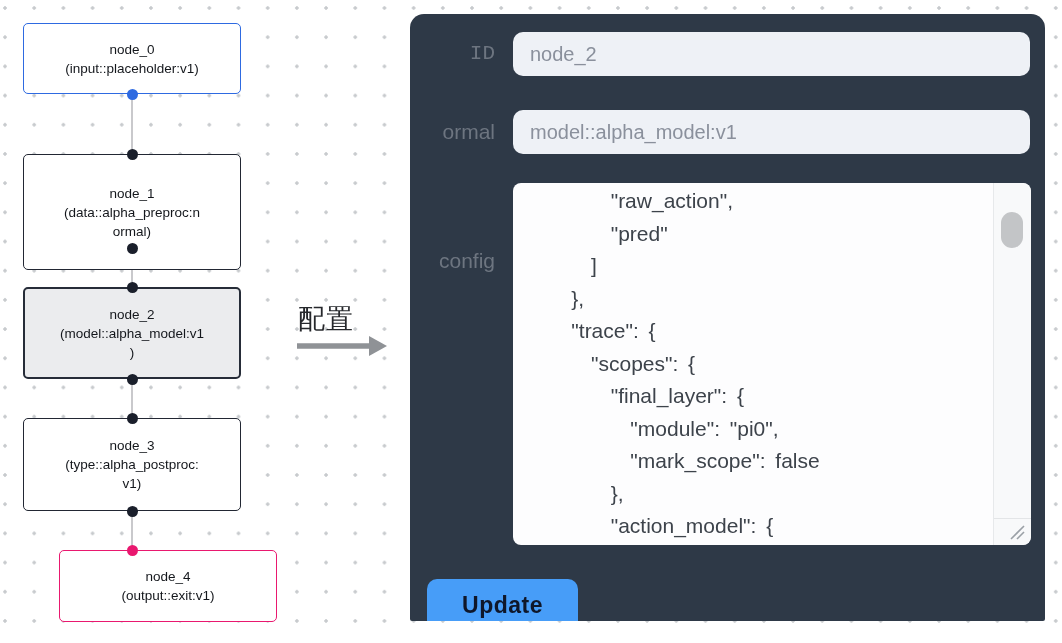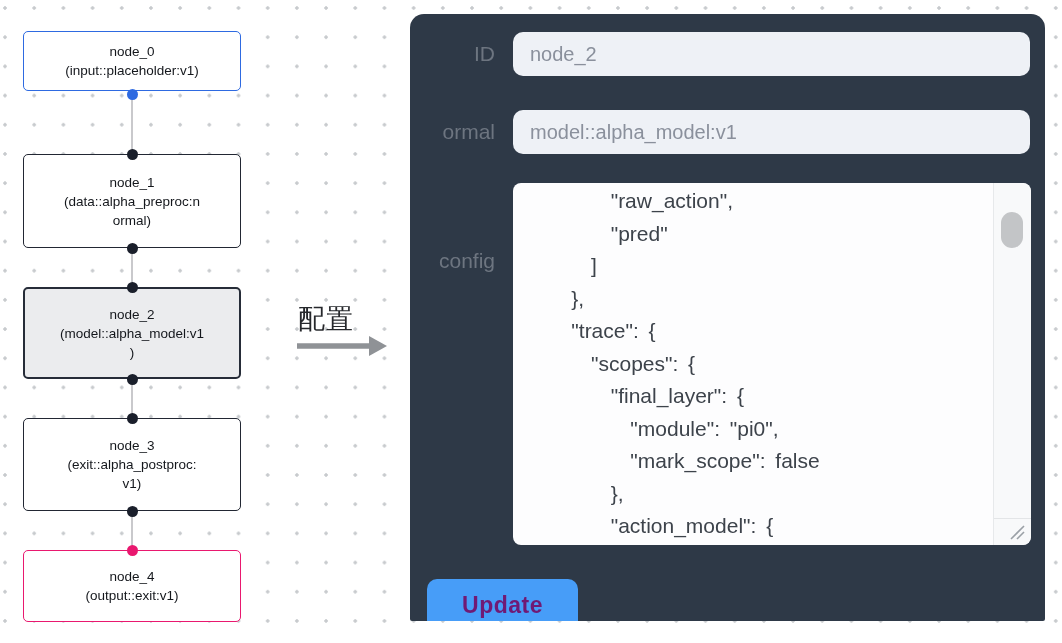--- a/index.html
+++ b/index.html
@@ -30,21 +30,21 @@
     justify-content: center;
     text-align: center;
     font-size: 13.5px;
     line-height: 19px;
     color: #14171c;
     white-space: pre-line;
     z-index: 2;
   }
   .node-label { white-space: pre-line; }
   .node-input    { border-color: #2e6ae1; }
-  .node-output   { border-color: #e9186f; }
+  .node-output   { border-color: #e9186f; margin-left: 36px; }
   .node-selected { border: 2.5px solid #262c38; background: #ebecee; }
 
   .edge {
     position: absolute;
     left: 130.5px;
     width: 2px;
     background: #c9c9cc;
     z-index: 1;
   }
   .port {
@@ -154,55 +154,55 @@
 
   .update-btn {
     position: absolute;
     left: 17px;
     top: 565px;
     width: 151px;
     height: 52px;
     border: none;
     border-radius: 10px;
     background: #479df8;
-    color: #701a75;
+    color: #0f172a;
     font-size: 23px;
     font-weight: bold;
     letter-spacing: 0.5px;
     font-family: "Liberation Sans", sans-serif;
     cursor: pointer;
   }
 </style>
 </head>
 <body>
 
 <div class="stage">
 
   <div class="edge" style="top:94px;height:60px;"></div>
   <div class="edge" style="top:248px;height:39px;"></div>
   <div class="edge" style="top:379px;height:39px;"></div>
   <div class="edge" style="top:511px;height:39px;"></div>
 
-  <div class="node node-input" style="top:31px;height:60px;">
+  <div class="node node-input" style="top:23px;height:71px;">
     <span class="node-label">node_0
 (input::placeholder:v1)</span>
   </div>
-  <div class="node" style="top:154px;height:94px;">
+  <div class="node" style="top:154px;height:116px;">
     <span class="node-label">node_1
 (data::alpha_preproc:n
 ormal)</span>
   </div>
   <div class="node node-selected" style="top:287px;height:92px;">
     <span class="node-label">node_2
 (model::alpha_model:v1
 )</span>
   </div>
   <div class="node" style="top:418px;height:93px;">
     <span class="node-label">node_3
-(exit::alpha_postproc:
+(type::alpha_postproc:
 v1)</span>
   </div>
   <div class="node node-output" style="top:550px;height:72px;">
     <span class="node-label">node_4
 (output::exit:v1)</span>
   </div>
 
   <div class="port port-blue" style="top:88.5px;"></div>
   <div class="port" style="top:148.5px;"></div>
   <div class="port" style="top:242.5px;"></div>
@@ -213,21 +213,21 @@
   <div class="port port-pink" style="top:544.5px;"></div>
 
   <div class="annotation-label">配置</div>
   <svg class="annotation-arrow" width="94" height="28" viewBox="0 0 94 28">
     <line x1="1" y1="14" x2="73" y2="14" stroke="#8f9296" stroke-width="5.5"></line>
     <polygon points="73,4 73,24 91,14" fill="#8f9296"></polygon>
   </svg>
 
   <div class="panel">
 
-    <div class="field-label" style="top:28px;">ID</div>
+    <div class="field-label" style="top:28px;font-family:Liberation Mono, monospace;">ID</div>
     <input class="text-input" style="top: 18px;" type="text" value="node_2">
 
     <div class="field-label" style="top:106px;">ormal</div>
     <input class="text-input" style="top: 96px;" type="text" value="model::alpha_model:v1">
 
     <div class="field-label" style="top:187px;margin-top:48px;">config</div>
 
     <div class="config-box">
       <div class="config-text">        "raw_action",
         "pred"

